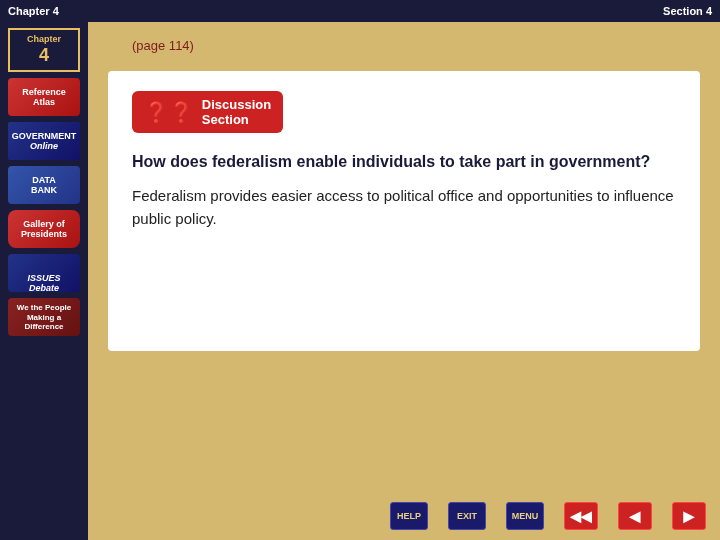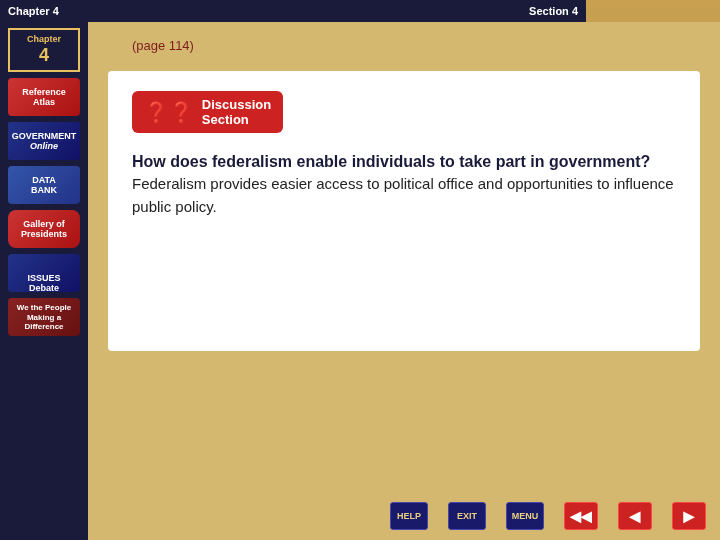--- a/index.html
+++ b/index.html
@@ -33,21 +33,21 @@
       background: linear-gradient(135deg, #b22234 0%, #3c3b6e 30%, #b22234 60%, #3c3b6e 80%, #b22234 100%);
       opacity: 0.7;
       z-index: 1;
     }
 
     
     .top-bar {
       position: absolute;
       top: 0;
       left: 0;
-      width: 586px;
+      width: 720px;
       height: 22px;
       background: #1a1a3a;
       z-index: 10;
       display: flex;
       align-items: center;
       justify-content: space-between;
       padding: 0 8px;
     }
 
     .top-bar-chapter {
@@ -198,20 +198,21 @@
     .discussion-icon {
       font-size: 20px;
       color: #ffcc00;
     }
 
     
     .question-text {
       font-size: 16px;
       font-weight: bold;
       color: #1a1a3a;
+      margin-bottom: 12px;
       line-height: 1.4;
     }
 
     
     .answer-text {
       font-size: 15px;
       color: #222;
       line-height: 1.5;
     }
 
@@ -285,21 +286,21 @@
 
   <div class="sidebar-item sidebar-item-databank">
     <span class="sidebar-item-label">DATA<br>BANK</span>
   </div>
 
   <div class="sidebar-item sidebar-item-gallery">
     <span class="sidebar-item-label">Gallery of<br>Presidents</span>
   </div>
 
   <div class="sidebar-item sidebar-item-issues">
-    <span class="sidebar-item-label" style="margin-top:20px;">ISSUES<br>Debate</span>
+    <span class="sidebar-item-label" style="font-style:italic;margin-top:20px;">ISSUES<br>Debate</span>
   </div>
 
   <div class="sidebar-item sidebar-item-wepeople">
     <span class="sidebar-item-label" style="font-size:8px;">We the People<br>Making a Difference</span>
   </div>
 </div>
 
 <div class="main-content">
   <div class="page-title-row">
     <span class="page-ref">(page 114)</span>

